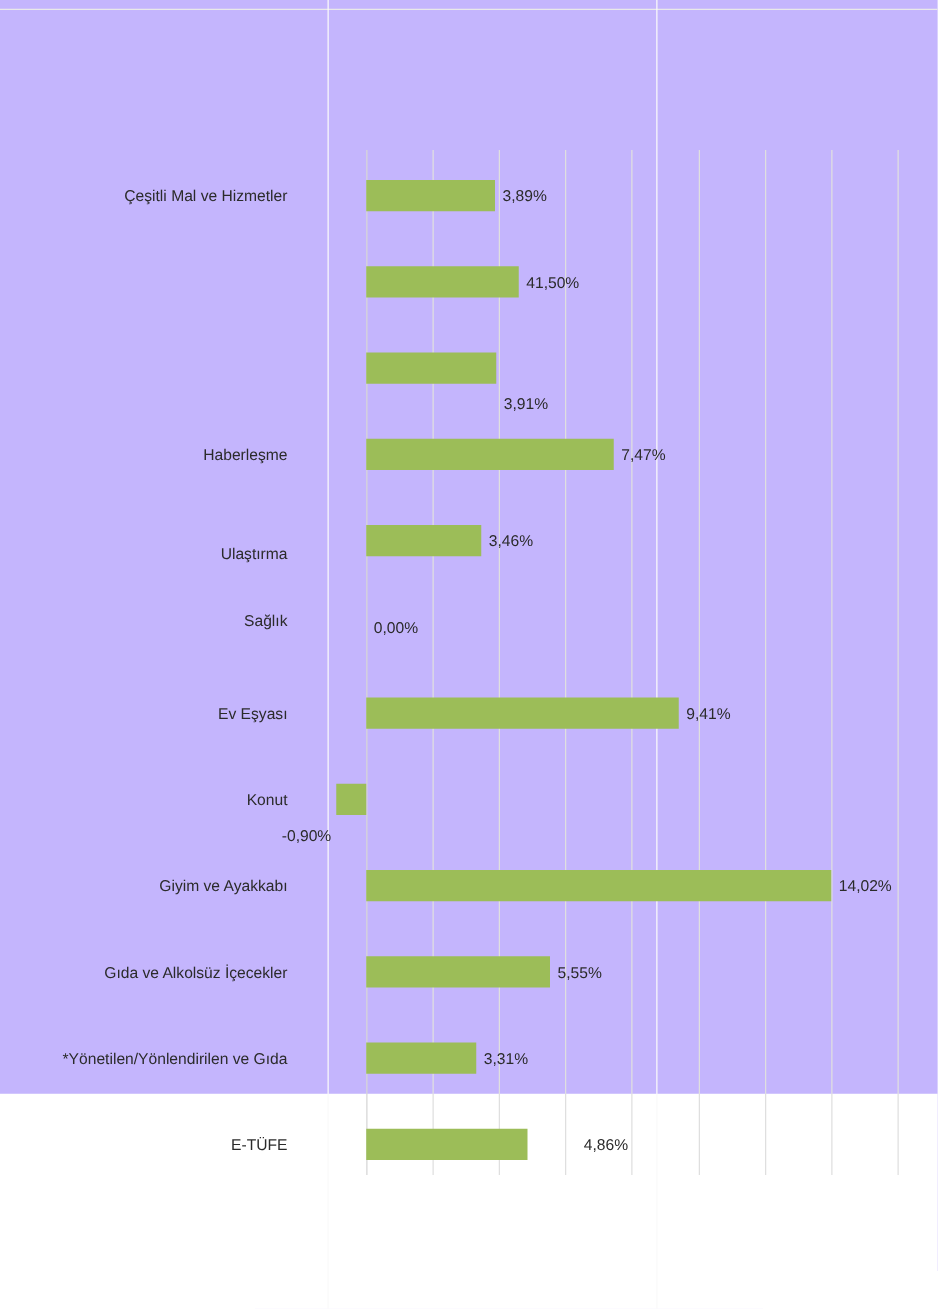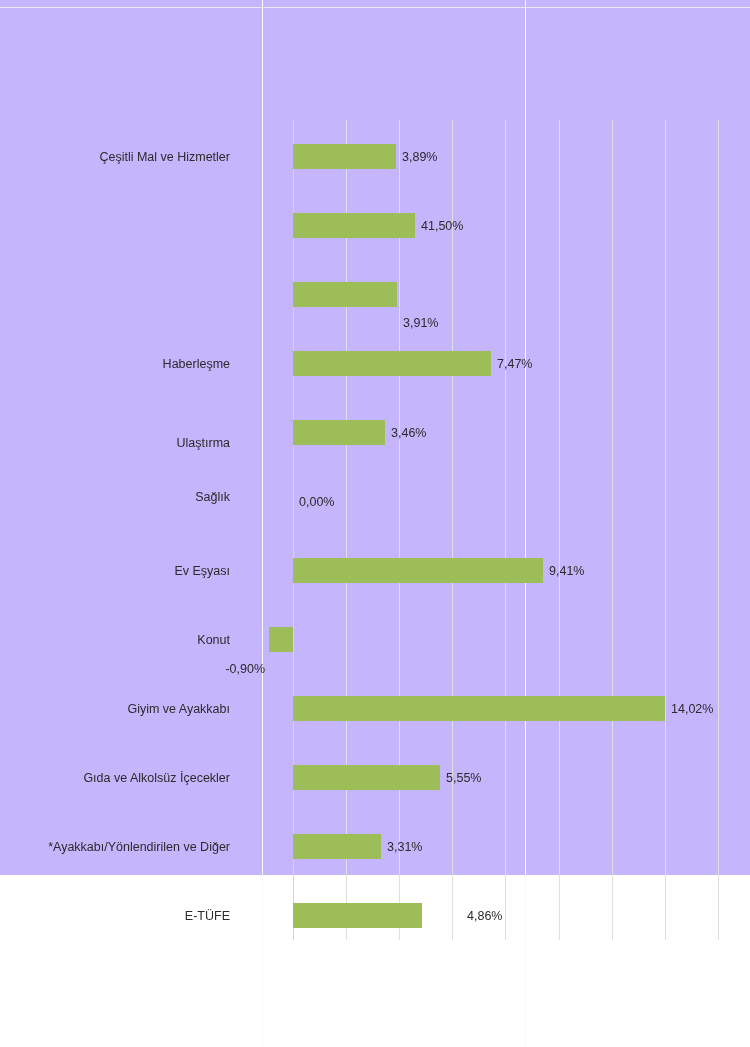--- a/index.html
+++ b/index.html
@@ -158,21 +158,21 @@
           <div class="cat-label" style="top: 15.5px;">Giyim ve Ayakkabı</div>
           <div class="bar" style="top: 10px; width: 372px; left: 293px;"></div>
           <div class="val-label" style="top: 15.5px; left: 671px;">14,02%</div>
         </div>
         <div class="row" style="top: 755px;">
           <div class="cat-label" style="top: 15.5px;">Gıda ve Alkolsüz İçecekler</div>
           <div class="bar" style="top: 10px; width: 147px; left: 293px;"></div>
           <div class="val-label" style="top: 15.5px; left: 446px;">5,55%</div>
         </div>
         <div class="row" style="top: 824px;">
-          <div class="cat-label" style="top: 15.5px;">*Ayakkabı/Yönlendirilen ve Diğer</div>
+          <div class="cat-label" style="top: 15.5px;">*Yönetilen/Yönlendirilen ve Gıda</div>
           <div class="bar" style="top: 10px; width: 88px; left: 293px;"></div>
           <div class="val-label" style="top: 15.5px; left: 387px;">3,31%</div>
         </div>
         <div class="row" style="top: 893px;">
           <div class="cat-label" style="top: 15.5px;">E-TÜFE</div>
           <div class="bar" style="top: 10px; width: 129px; left: 293px;"></div>
           <div class="val-label" style="top: 15.5px; left: 428px; margin-left: 39px;">4,86%</div>
         </div>
       </div>
   </div>

